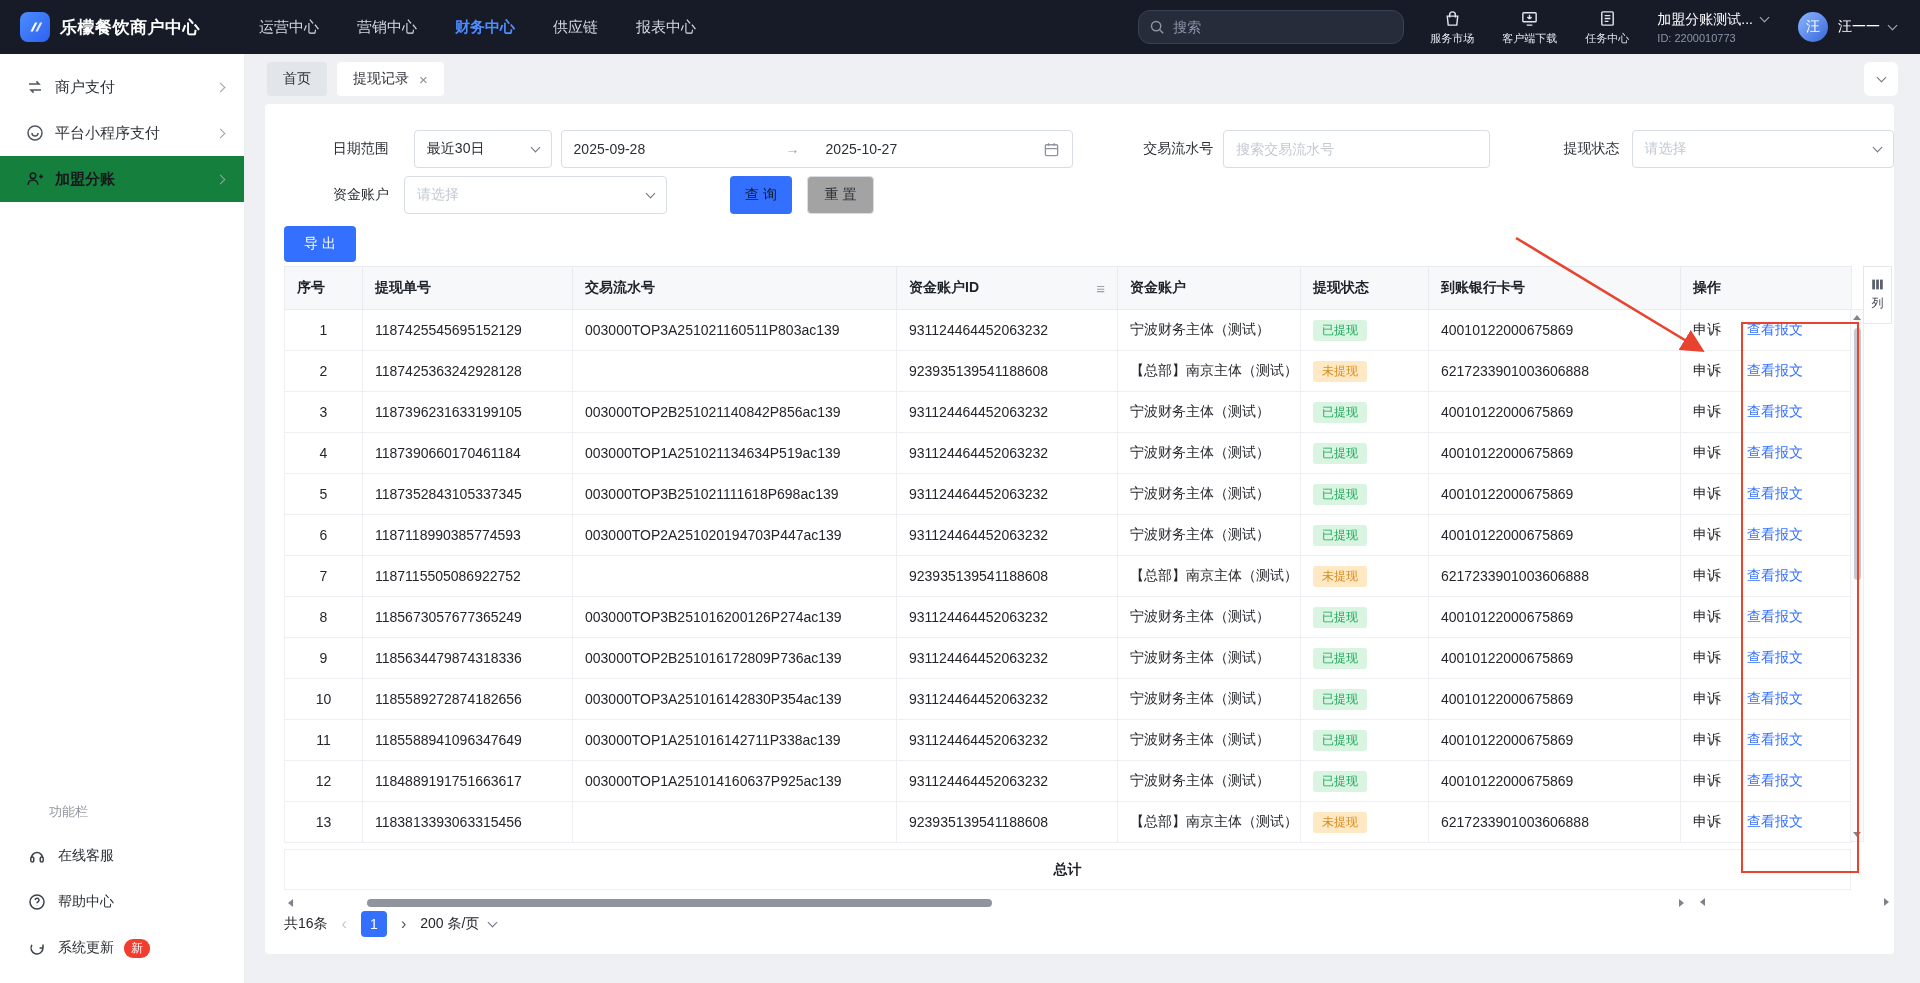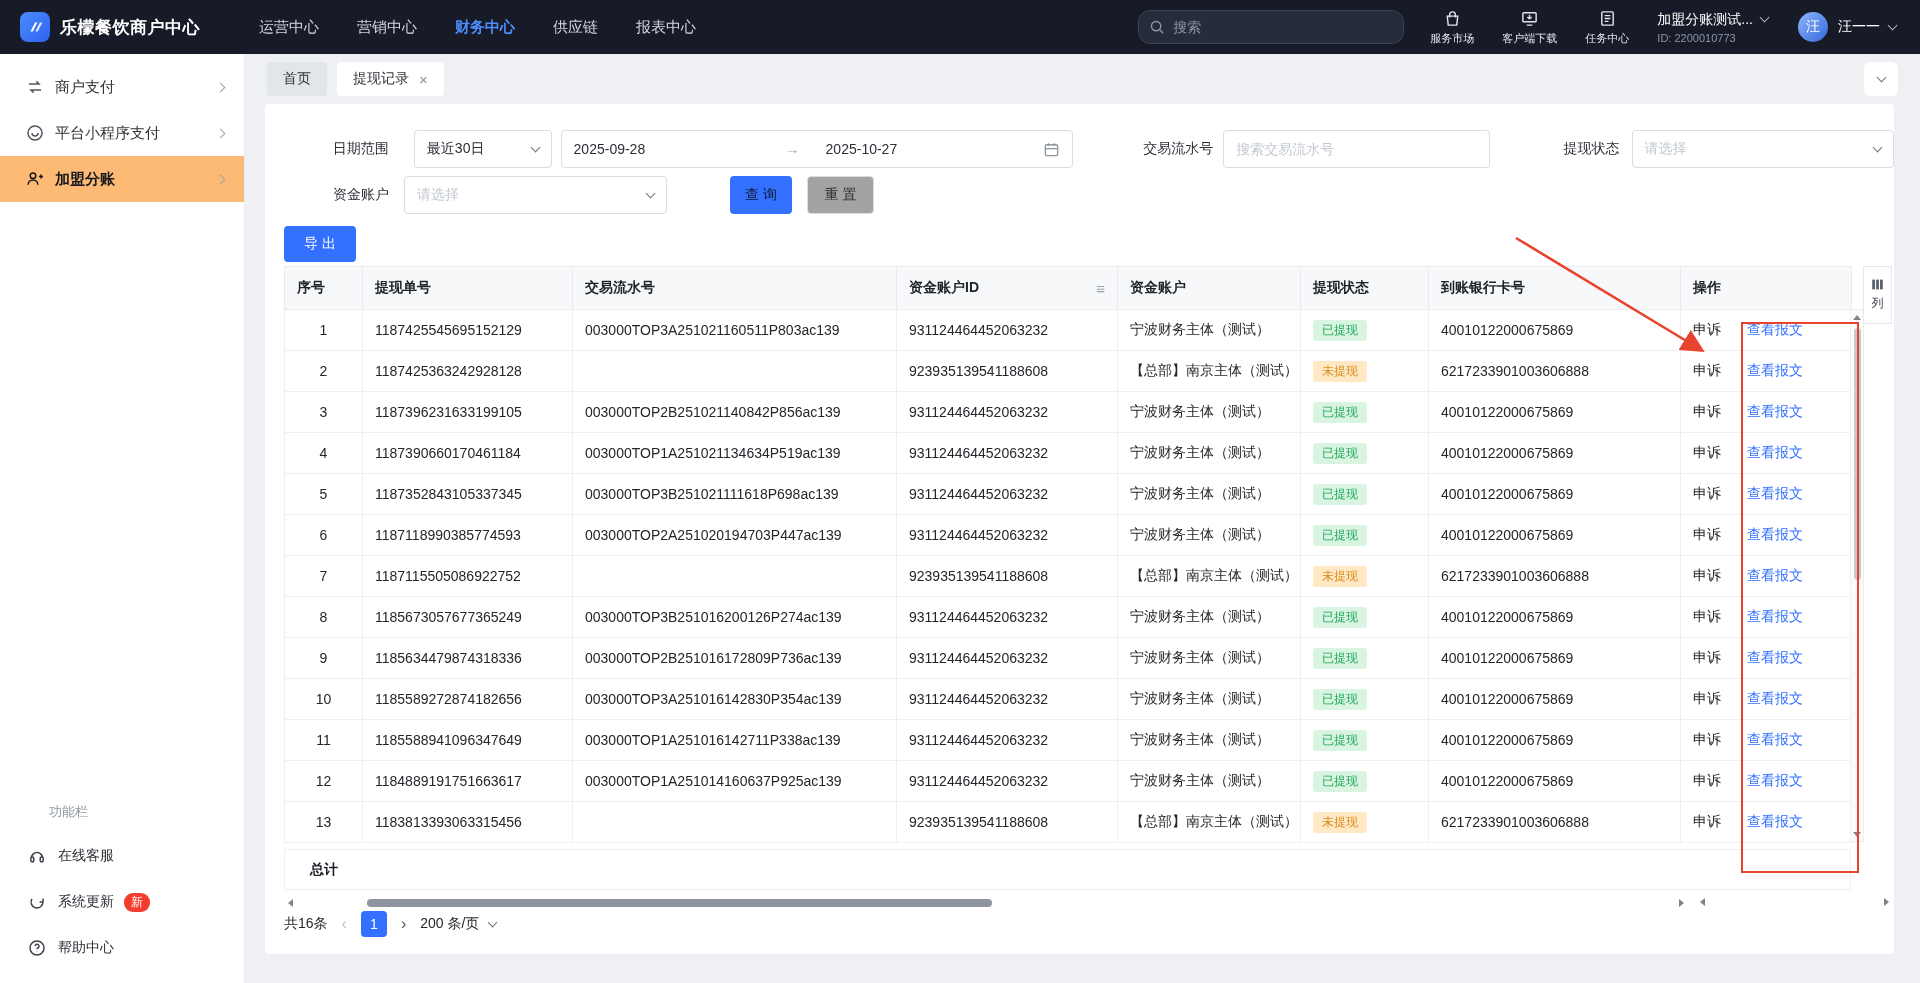--- a/index.html
+++ b/index.html
@@ -38,21 +38,21 @@
         transform:rotate(45deg); margin-top:-4px; }
   .cv.dark { border-color:#6b7280; }
   .cvr { display:inline-block; width:7px; height:7px; border-right:1.6px solid #9aa0ab; border-bottom:1.6px solid #9aa0ab;
         transform:rotate(-45deg); }
 
   
   .sidebar { position:absolute; left:0; top:54px; bottom:0; width:245px; background:#fff; border-right:1px solid #e9ecf1; padding-top:10px; }
   .side-item { height:46px; display:flex; align-items:center; padding:0 20px 0 26px; cursor:pointer; color:#515662; }
   .side-item .slabel { font-size:15px; color:#2f3338; margin-left:11px; }
   .side-item .cvr { margin-left:auto; }
-  .side-item.active { background:#fdba74; color:#16181d; }
+  .side-item.active { background:#15803d; color:#16181d; }
   .side-item.active .slabel { font-weight:bold; color:#16181d; }
   .side-foot { position:absolute; bottom:12px; left:0; right:0; }
   .foot-title { font-size:13px; color:#9096a1; padding:0 0 12px 49px; }
   .foot-item { height:46px; display:flex; align-items:center; padding-left:28px; cursor:pointer; color:#3c424d; }
   .foot-item .flabel2 { font-size:14px; color:#2c3036; margin-left:12px; }
   .badge-new { background:#f23c2e; color:#fff; font-size:12px; border-radius:9px; padding:1px 7px; margin-left:10px; }
 
   
   .main { margin-left:245px; }
   .tabbar { height:50px; display:flex; align-items:center; padding:17px 22px; }
@@ -120,21 +120,21 @@
   .tri-down { width:0; height:0; border-left:4px solid transparent; border-right:4px solid transparent; border-top:5px solid #7d828c; }
   .tri-left { width:0; height:0; border-top:4px solid transparent; border-bottom:4px solid transparent; border-right:5px solid #7d828c; }
   .tri-right { width:0; height:0; border-top:4px solid transparent; border-bottom:4px solid transparent; border-left:5px solid #7d828c; }
 
   
   .colstrip { position:absolute; left:1579px; top:0; width:29px; height:58px; background:#fff; border:1px solid #e4e7ec;
               display:flex; flex-direction:column; align-items:center; justify-content:center; gap:4px;
               font-size:12px; color:#3c4250; cursor:pointer; }
 
   
-  .sumrow { width:1567px; height:41px; border:1px solid #edeff3; margin-top:6px; display:flex; align-items:center; background:#fff; }
+  .sumrow { width:1567px; height:41px; border:1px solid #edeff3; margin-top:6px; display:flex; align-items:center; background:#fff;justify-content:center; }
   .sumlabel { width:78px; text-align:center; font-weight:bold; font-size:14px; color:#1d2129; }
 
   
   .hscroll { margin-top:7px; width:1403px; height:12px; display:flex; align-items:center; }
   .hbtn { width:12px; height:12px; display:flex; align-items:center; justify-content:center; cursor:pointer; flex:none; }
   .htrack { flex:1; height:12px; position:relative; }
   .hthumb { position:absolute; left:71px; top:2px; width:625px; height:8px; background:#8f949e; border-radius:4px; cursor:pointer; }
   .hscroll2 { position:absolute; left:1412px; top:630px; width:196px; height:12px; display:flex; align-items:center; }
 
   
@@ -264,35 +264,35 @@
           <path d="M3.5 11a5.5 5.5 0 0111 0"></path>
             <rect x="2.8" y="10" width="3" height="5" rx="1.5"></rect>
             <rect x="12.2" y="10" width="3" height="5" rx="1.5"></rect>
         </svg>
       </span>
       <span class="flabel2">在线客服</span>
     </div>
     <div class="foot-item">
       <span>
         <svg width="18" height="18" viewBox="0 0 18 18" fill="none" stroke="currentColor" stroke-width="1.5">
-          <path d="M15 9A6 6 0 113.9 5.8M15 9h-3.4M15 9V5.6"></path>
-        </svg>
-      </span>
-      <span class="flabel2">系统更新</span>
-      <span class="badge-new">新</span>
-    </div>
-    <div class="foot-item">
-      <span>
-        <svg width="18" height="18" viewBox="0 0 18 18" fill="none" stroke="currentColor" stroke-width="1.5">
           <circle cx="9" cy="9" r="7"></circle>
             <path d="M7.2 7a1.9 1.9 0 113 1.6c-.7.5-1.2.9-1.2 1.7"></path>
             <path d="M9 12.8v.2"></path>
         </svg>
       </span>
       <span class="flabel2">帮助中心</span>
+    </div>
+    <div class="foot-item">
+      <span>
+        <svg width="18" height="18" viewBox="0 0 18 18" fill="none" stroke="currentColor" stroke-width="1.5">
+          <path d="M15 9A6 6 0 113.9 5.8M15 9h-3.4M15 9V5.6"></path>
+        </svg>
+      </span>
+      <span class="flabel2">系统更新</span>
+      <span class="badge-new">新</span>
     </div>
   </div>
 </aside>
 
 <div class="main">
   <div class="tabbar">
     <div class="tab">
       <span>首页</span>
     </div>
     <div class="tab active">

